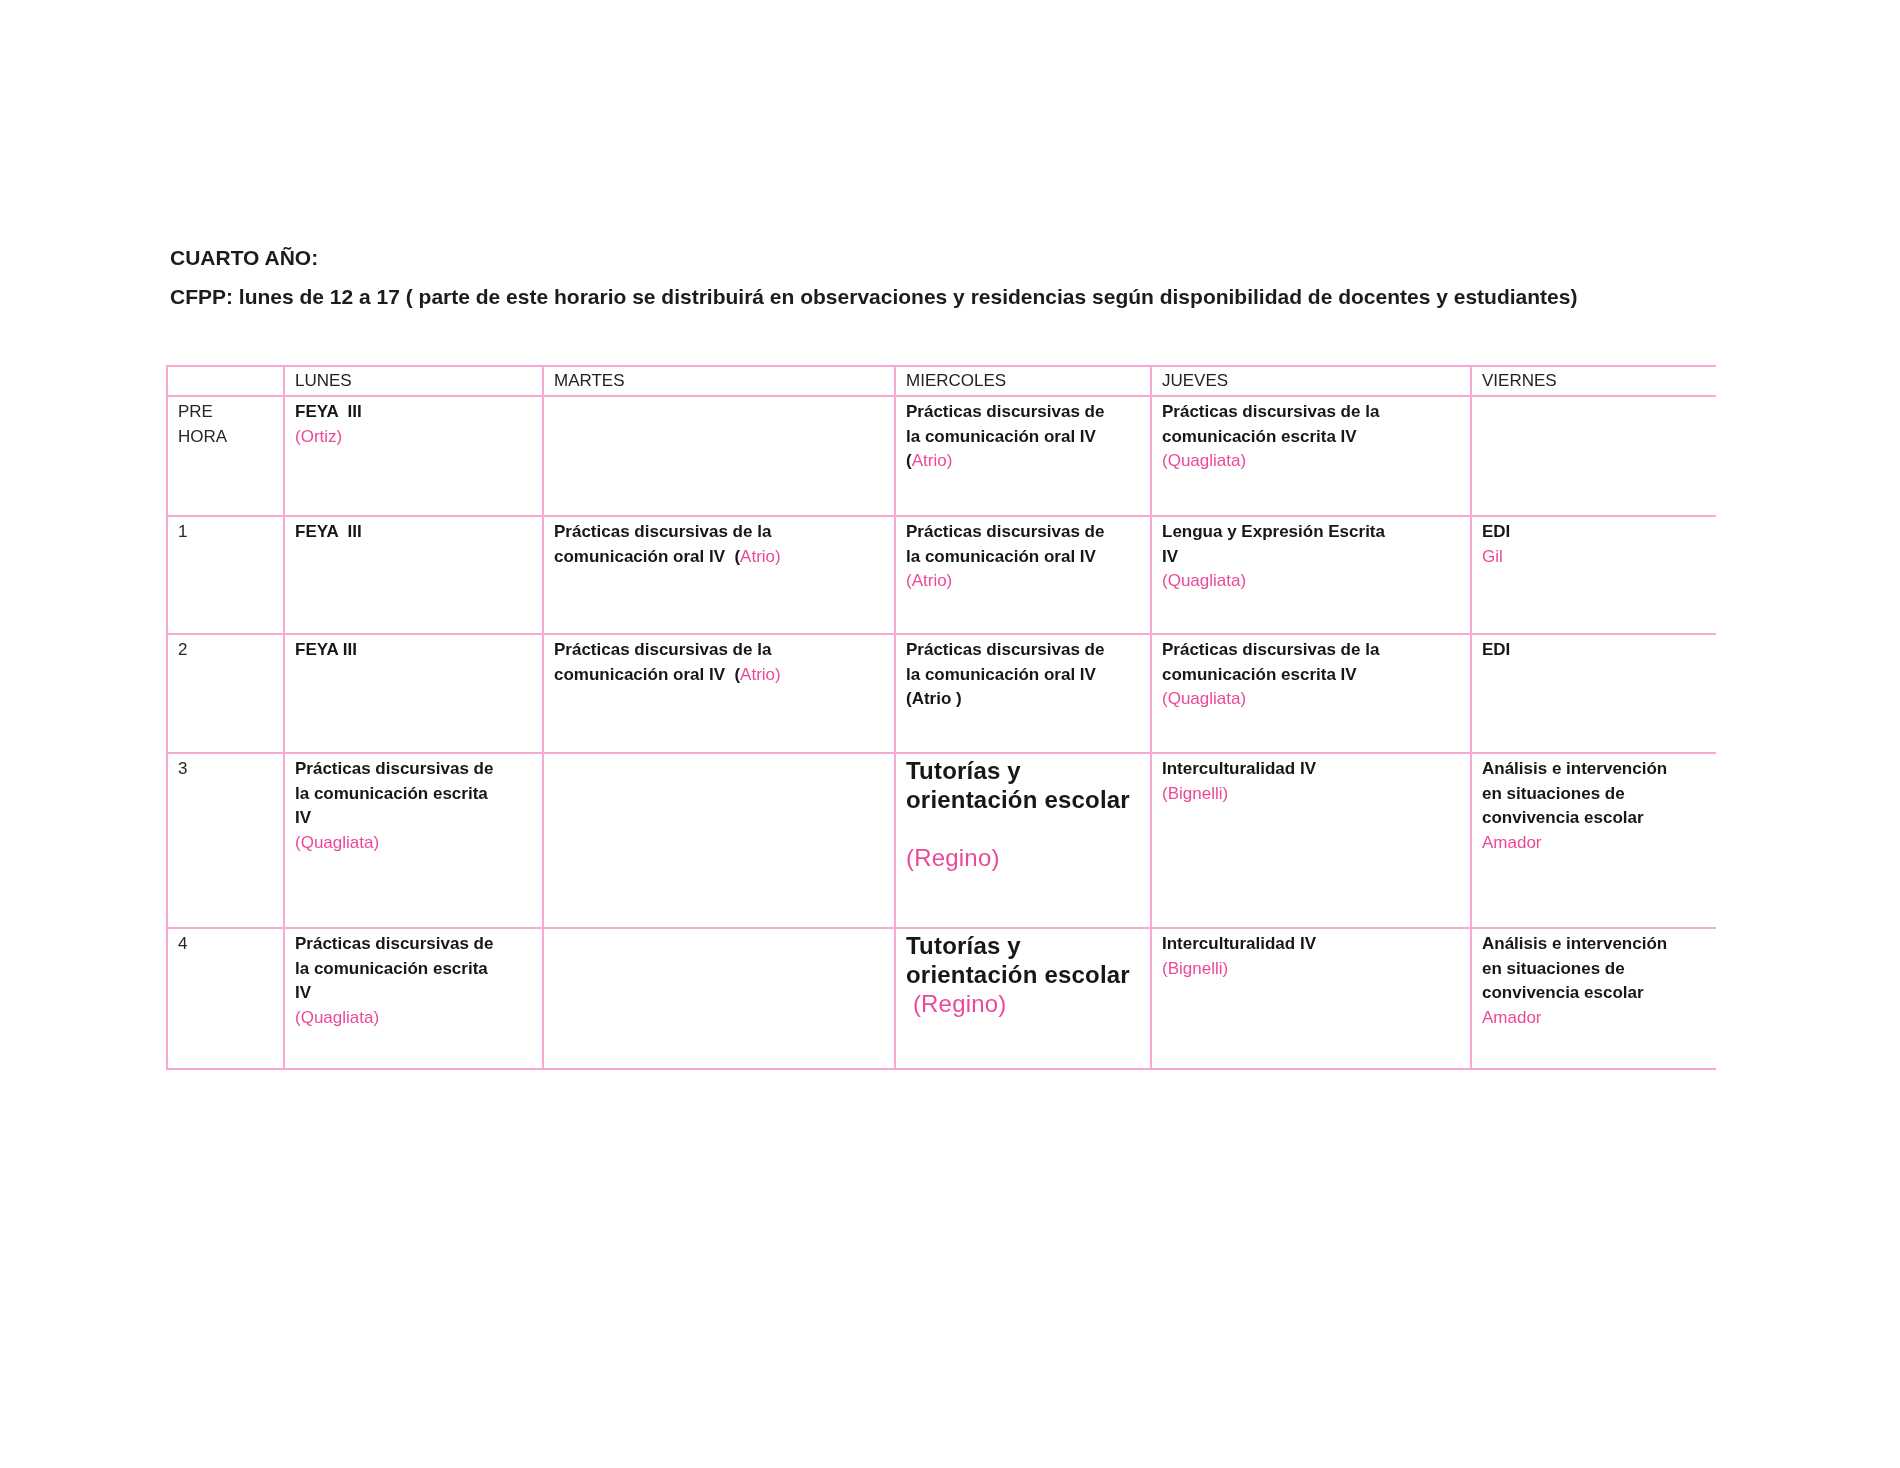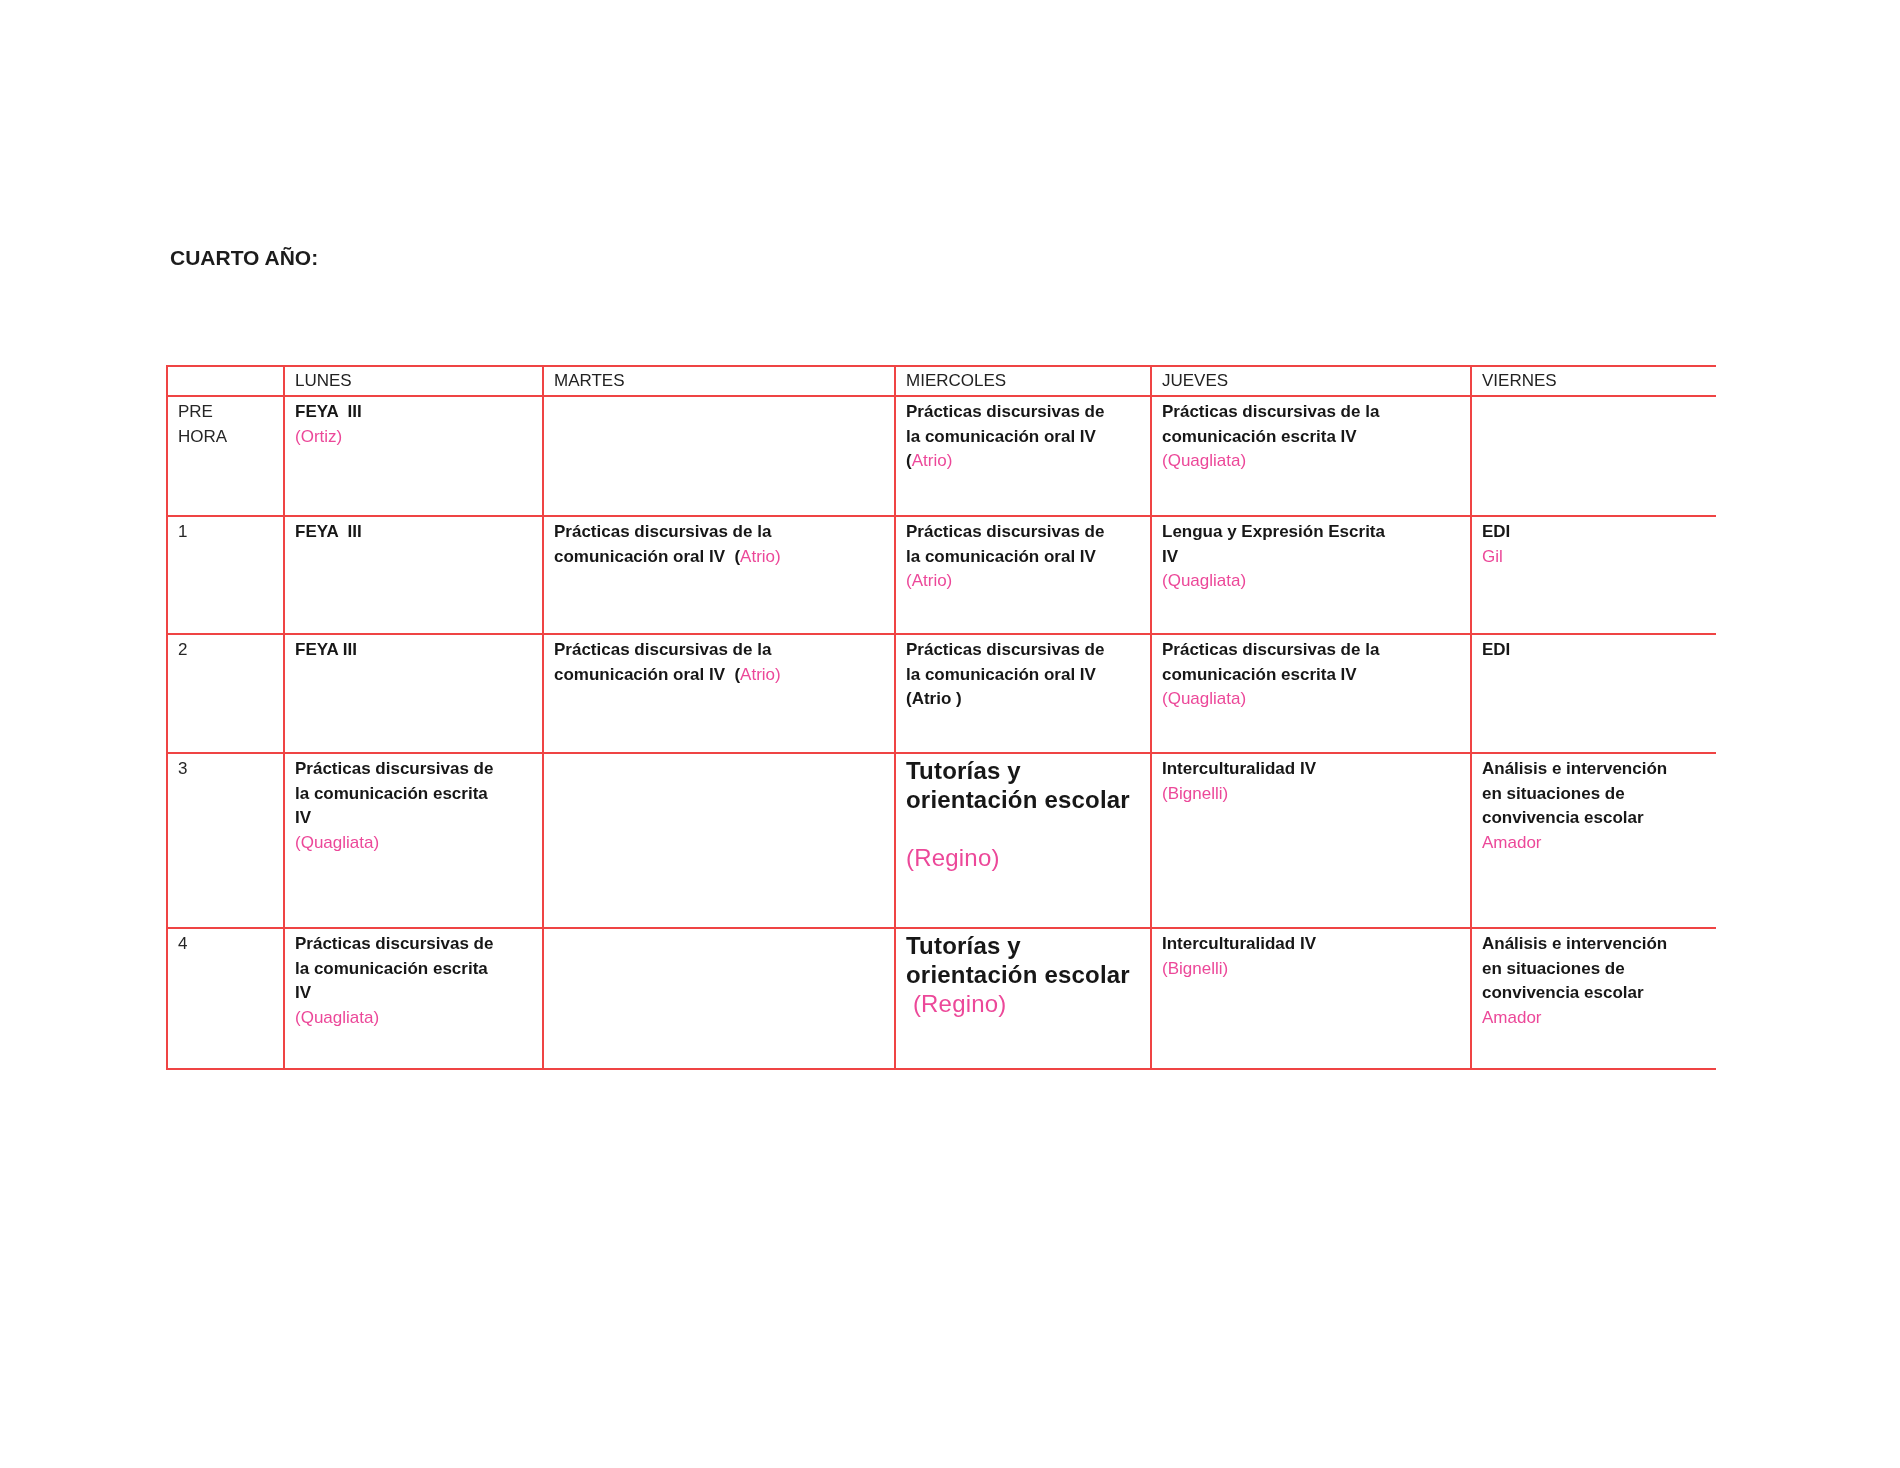--- a/index.html
+++ b/index.html
@@ -31,21 +31,21 @@
   }
   table.schedule {
     position: absolute;
     left: 166px;
     top: 365px;
     width: 1560px;
     table-layout: fixed;
     border-collapse: collapse;
   }
   table.schedule th, table.schedule td {
-    border: 2px solid #ef4444;
+    border: 2px solid #f9a8d4;
     vertical-align: top;
     padding: 3px 8px 3px 10px;
     font-size: 17px;
     color: #1c1c1c;
     text-align: left;
     overflow: hidden;
   }
   table.schedule th {
     font-weight: 400;
     color: #222222;
@@ -65,20 +65,21 @@
   .seg.lg { font-size: 24px; letter-spacing: 0.2px; }
   .hour-lines .line { line-height: 24.5px; color: #262626; }
 </style>
 </head>
 <body>
 
 <div class="page">
 
   <div class="title-block">
     <p>CUARTO AÑO:</p>
+    <p>CFPP: lunes de 12 a 17 ( parte de este horario se distribuirá en observaciones y residencias según disponibilidad de docentes y estudiantes)</p>
   </div>
 
   <table class="schedule">
     <colgroup>
         <col style="width: 117px;">
         <col style="width: 259px;">
         <col style="width: 352px;">
         <col style="width: 256px;">
         <col style="width: 320px;">
         <col style="width: 256px;">

